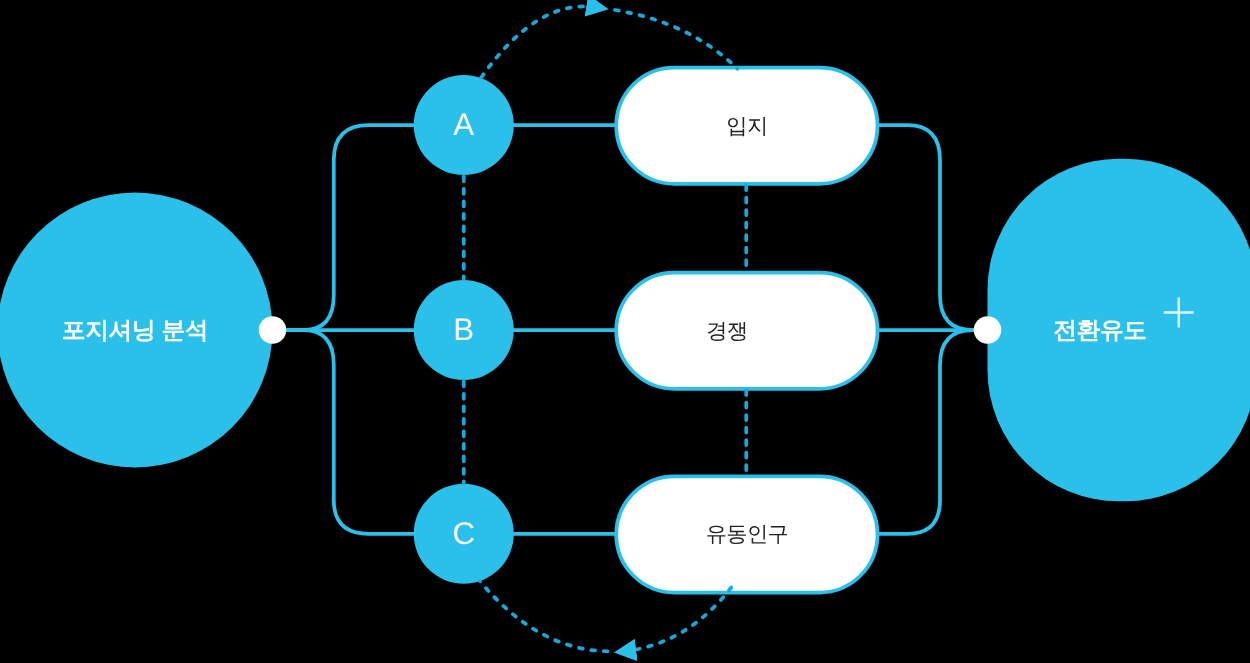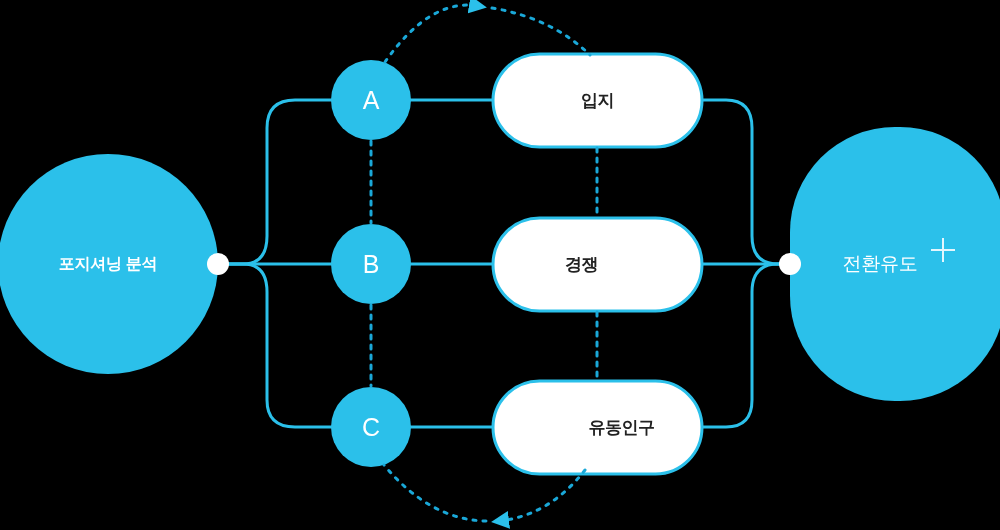--- a/index.html
+++ b/index.html
@@ -30,39 +30,39 @@
   .node-label {
     position: absolute;
     display: flex;
     align-items: center;
     justify-content: center;
     text-align: center;
     pointer-events: none;
     white-space: nowrap;
   }
   .label-source {
-    font-size: 16px;
+    font-size: 19px;
     font-weight: bold;
     color: #ffffff;
     letter-spacing: -0.3px;
   }
   .label-target {
     font-size: 19px;
-    font-weight: normal;
+    font-weight: bold;
     color: #ffffff;
     letter-spacing: -0.3px;
   }
   .label-letter {
     font-size: 25px;
     font-weight: 300;
     color: #ffffff;
   }
   .label-box {
     font-size: 17px;
-    font-weight: bold;
+    font-weight: normal;
     color: #222222;
     letter-spacing: -0.5px;
   }
   .plus-icon {
     position: absolute;
     width: 24px;
     height: 24px;
   }
   .plus-icon::before,
   .plus-icon::after {
@@ -150,15 +150,15 @@
   <div class="node-label label-letter" style="left:331px; top:82px; width:80px; height:36px;">A</div>
 
   <div class="node-label label-letter" style="left:331px; top:246px; width:80px; height:36px;">B</div>
 
   <div class="node-label label-letter" style="left:331px; top:409px; width:80px; height:36px;">C</div>
 
   <div class="node-label label-box" style="left:493px; top:87px; width:209px; height:26px;">입지</div>
 
   <div class="node-label label-box" style="left:493px; top:251px; width:177px; height:26px;">경쟁</div>
 
-  <div class="node-label label-box" style="left:493px; top:414px; width:209px; height:26px;margin-left:24px;">유동인구</div>
+  <div class="node-label label-box" style="left:493px; top:414px; width:209px; height:26px;">유동인구</div>
 
 </div>
 
 </body></html>

